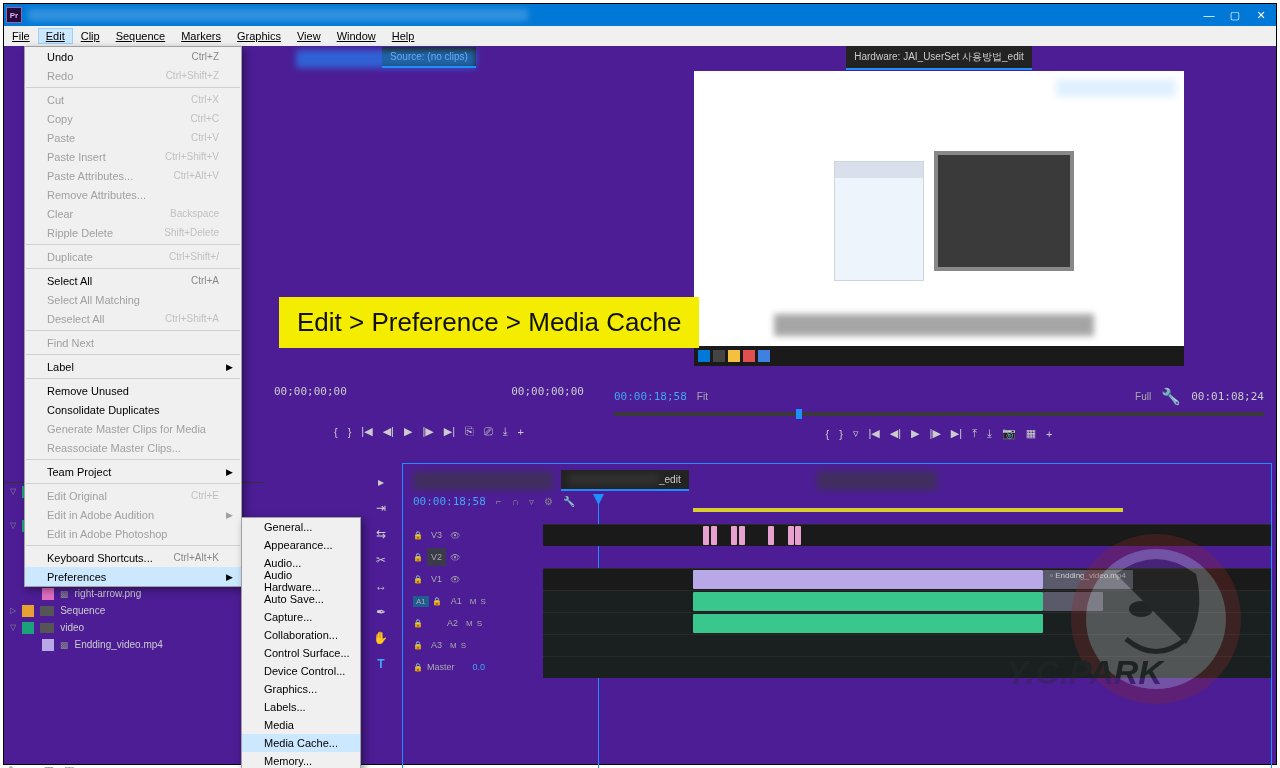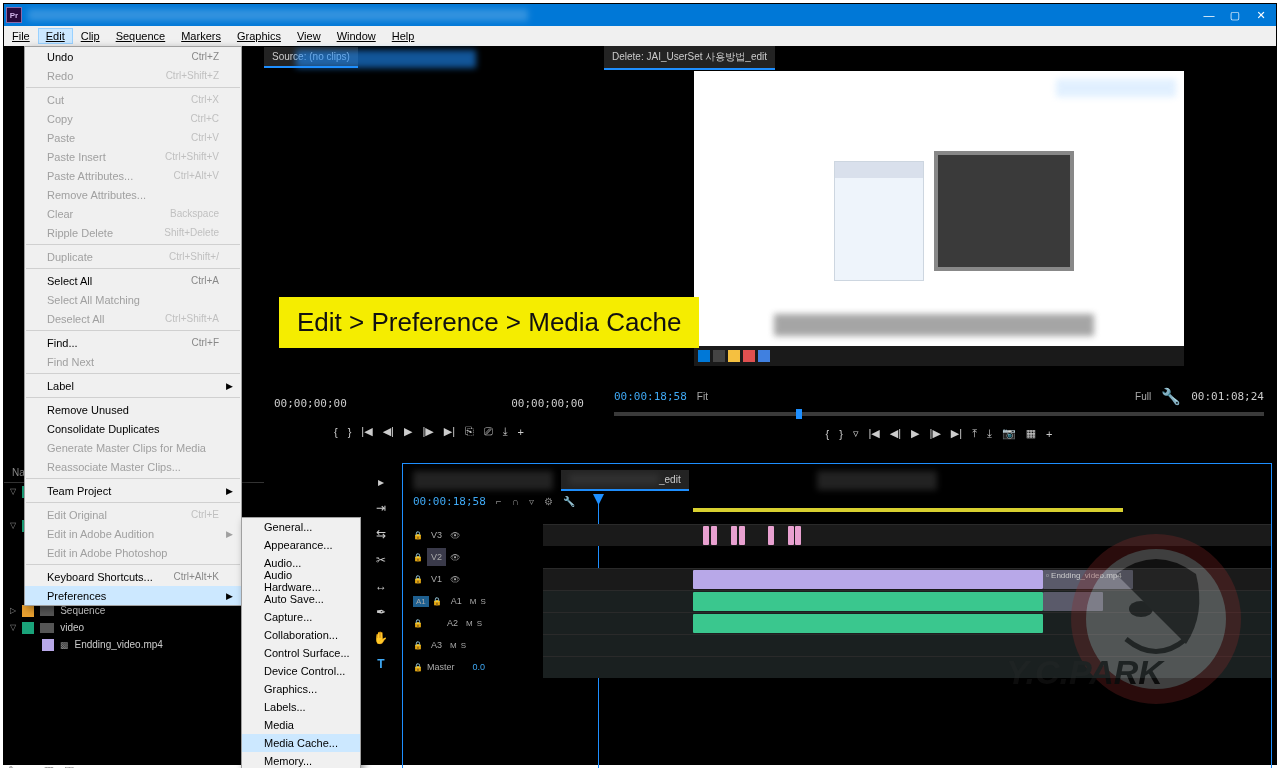--- a/index.html
+++ b/index.html
@@ -6,21 +6,21 @@
 body { background:#fff; width:1280px; height:768px; overflow:hidden; position:relative; }
 .frame { position:absolute; left:3px; top:3px; width:1274px; height:762px; background:#232323; border:1px solid #000; }
 .titlebar { height:22px; background:#0078d7; display:flex; align-items:center; padding:0 2px; }
 .titlebar .appicon { width:16px; height:16px; background:#2a0a3d; border:1px solid #8a6aa8; margin-right:6px; display:flex; align-items:center; justify-content:center; color:#d0b3e8; font-size:8px; font-weight:bold; }
 .winbtns { margin-left:auto; display:flex; }
 .winbtns div { width:26px; height:20px; color:#fff; font-size:11px; display:flex; align-items:center; justify-content:center; cursor:pointer; }
 .menubar { height:20px; background:#f0f0f0; display:flex; align-items:center; font-size:11px; color:#000; }
 .menubar span { padding:2px 8px; cursor:pointer; }
 .menubar span u { text-decoration:underline; }
 .menubar span.active { background:#cce8ff; border:1px solid #99d1ff; padding:1px 7px; }
-.workarea { position:absolute; left:0; top:42px; right:0; bottom:0; background:#000000; }
+.workarea { position:absolute; left:0; top:42px; right:0; bottom:0; background:#4c1d95;text-align:center; }
 .editmenu { position:absolute; left:20px; top:42px; width:218px; background:#f0f0f0; border:1px solid #a0a0a0; box-shadow:3px 3px 8px rgba(0,0,0,0.4); font-size:11px; color:#000; z-index:100; }
 .editmenu .row { display:flex; align-items:center; height:19px; padding:0 22px 0 22px; position:relative; }
 .editmenu .row.disabled { color:#a0a0a0; }
 .editmenu .row.highlight { background:#cce8ff; }
 .editmenu .row .sc { margin-left:auto; color:#888; font-size:10px; }
 .editmenu .row.disabled .sc { color:#c0c0c0; }
 .editmenu .row .arrow { position:absolute; right:8px; font-size:9px; }
 .editmenu hr { border:none; border-top:1px solid #d0d0d0; margin:2px 1px; }
 .submenu { position:absolute; left:237px; top:513px; width:120px; background:#f0f0f0; border:1px solid #a0a0a0; box-shadow:3px 3px 8px rgba(0,0,0,0.4); font-size:11px; color:#000; z-index:101; }
 .submenu .row { height:18px; padding:0 10px 0 22px; display:flex; align-items:center; }
@@ -88,41 +88,41 @@
     <span><u>Graphics</u></span>
     <span><u>View</u></span>
     <span><u>Window</u></span>
     <span><u>Help</u></span>
   </div>
 
   <div class="workarea">
 
     <div class="source-panel">
       <span class="panel-title">Source: (no clips)</span>
-      <div style="position:absolute;left:0;bottom:36px;right:0;display:flex;justify-content:space-between;padding:0 10px">
+      <div style="position:absolute;left:0;bottom:48px;right:0;display:flex;justify-content:space-between;padding:0 10px">
         <span class="tc white">00;00;00;00</span>
         <span class="tc white">00;00;00;00</span>
       </div>
       <div style="position:absolute;left:0;bottom:8px;right:0" class="transport">
         <span>{</span>
         <span>}</span>
         <span>|◀</span>
         <span>◀|</span>
         <span>▶</span>
         <span>|▶</span>
         <span>▶|</span>
         <span>⎘</span>
         <span>⎚</span>
         <span>⤓</span>
         <span>+</span>
       </div>
     </div>
 
     <div class="program-panel">
-      <span class="panel-title">Delete: JAI_UserSet 사용방법_edit</span>
+      <span class="panel-title">Hardware: JAI_UserSet 사용방법_edit</span>
       <div class="program-monitor">
 
         <div style="position:absolute;right:8px;top:8px;width:120px;height:18px;background:#cde6ff" class="pixelate"></div>
         <div style="position:absolute;left:140px;top:90px;width:90px;height:120px;background:#eef4fb;border:1px solid #cdd6e0">
           <div style="height:16px;background:#d9e0ec"></div>
         </div>
         <div style="position:absolute;left:240px;top:80px;width:140px;height:120px;background:#3a3a3a;border:4px solid #888"></div>
         <div style="position:absolute;left:80px;bottom:30px;width:320px;height:22px;background:#6a6a6a" class="pixelate"></div>
         <div style="position:absolute;left:0;bottom:0;right:0;height:20px;background:#1a1a1a;display:flex;align-items:center;padding:0 4px;gap:3px">
           <div style="width:12px;height:12px;background:#0078d7"></div>
@@ -398,24 +398,20 @@
         <span class="sc">Ctrl+A</span>
       </div>
       <div class="row disabled">
         <span>Select All Matching</span>
       </div>
       <div class="row disabled">
         <span>Deselect All</span>
         <span class="sc">Ctrl+Shift+A</span>
       </div>
       <hr>
-      <div class="row">
-        <span>Find...</span>
-        <span class="sc">Ctrl+F</span>
-      </div>
       <div class="row disabled">
         <span>Find Next</span>
       </div>
       <hr>
       <div class="row">
         <span>Label</span>
         <span class="arrow">▶</span>
       </div>
       <hr>
       <div class="row">

